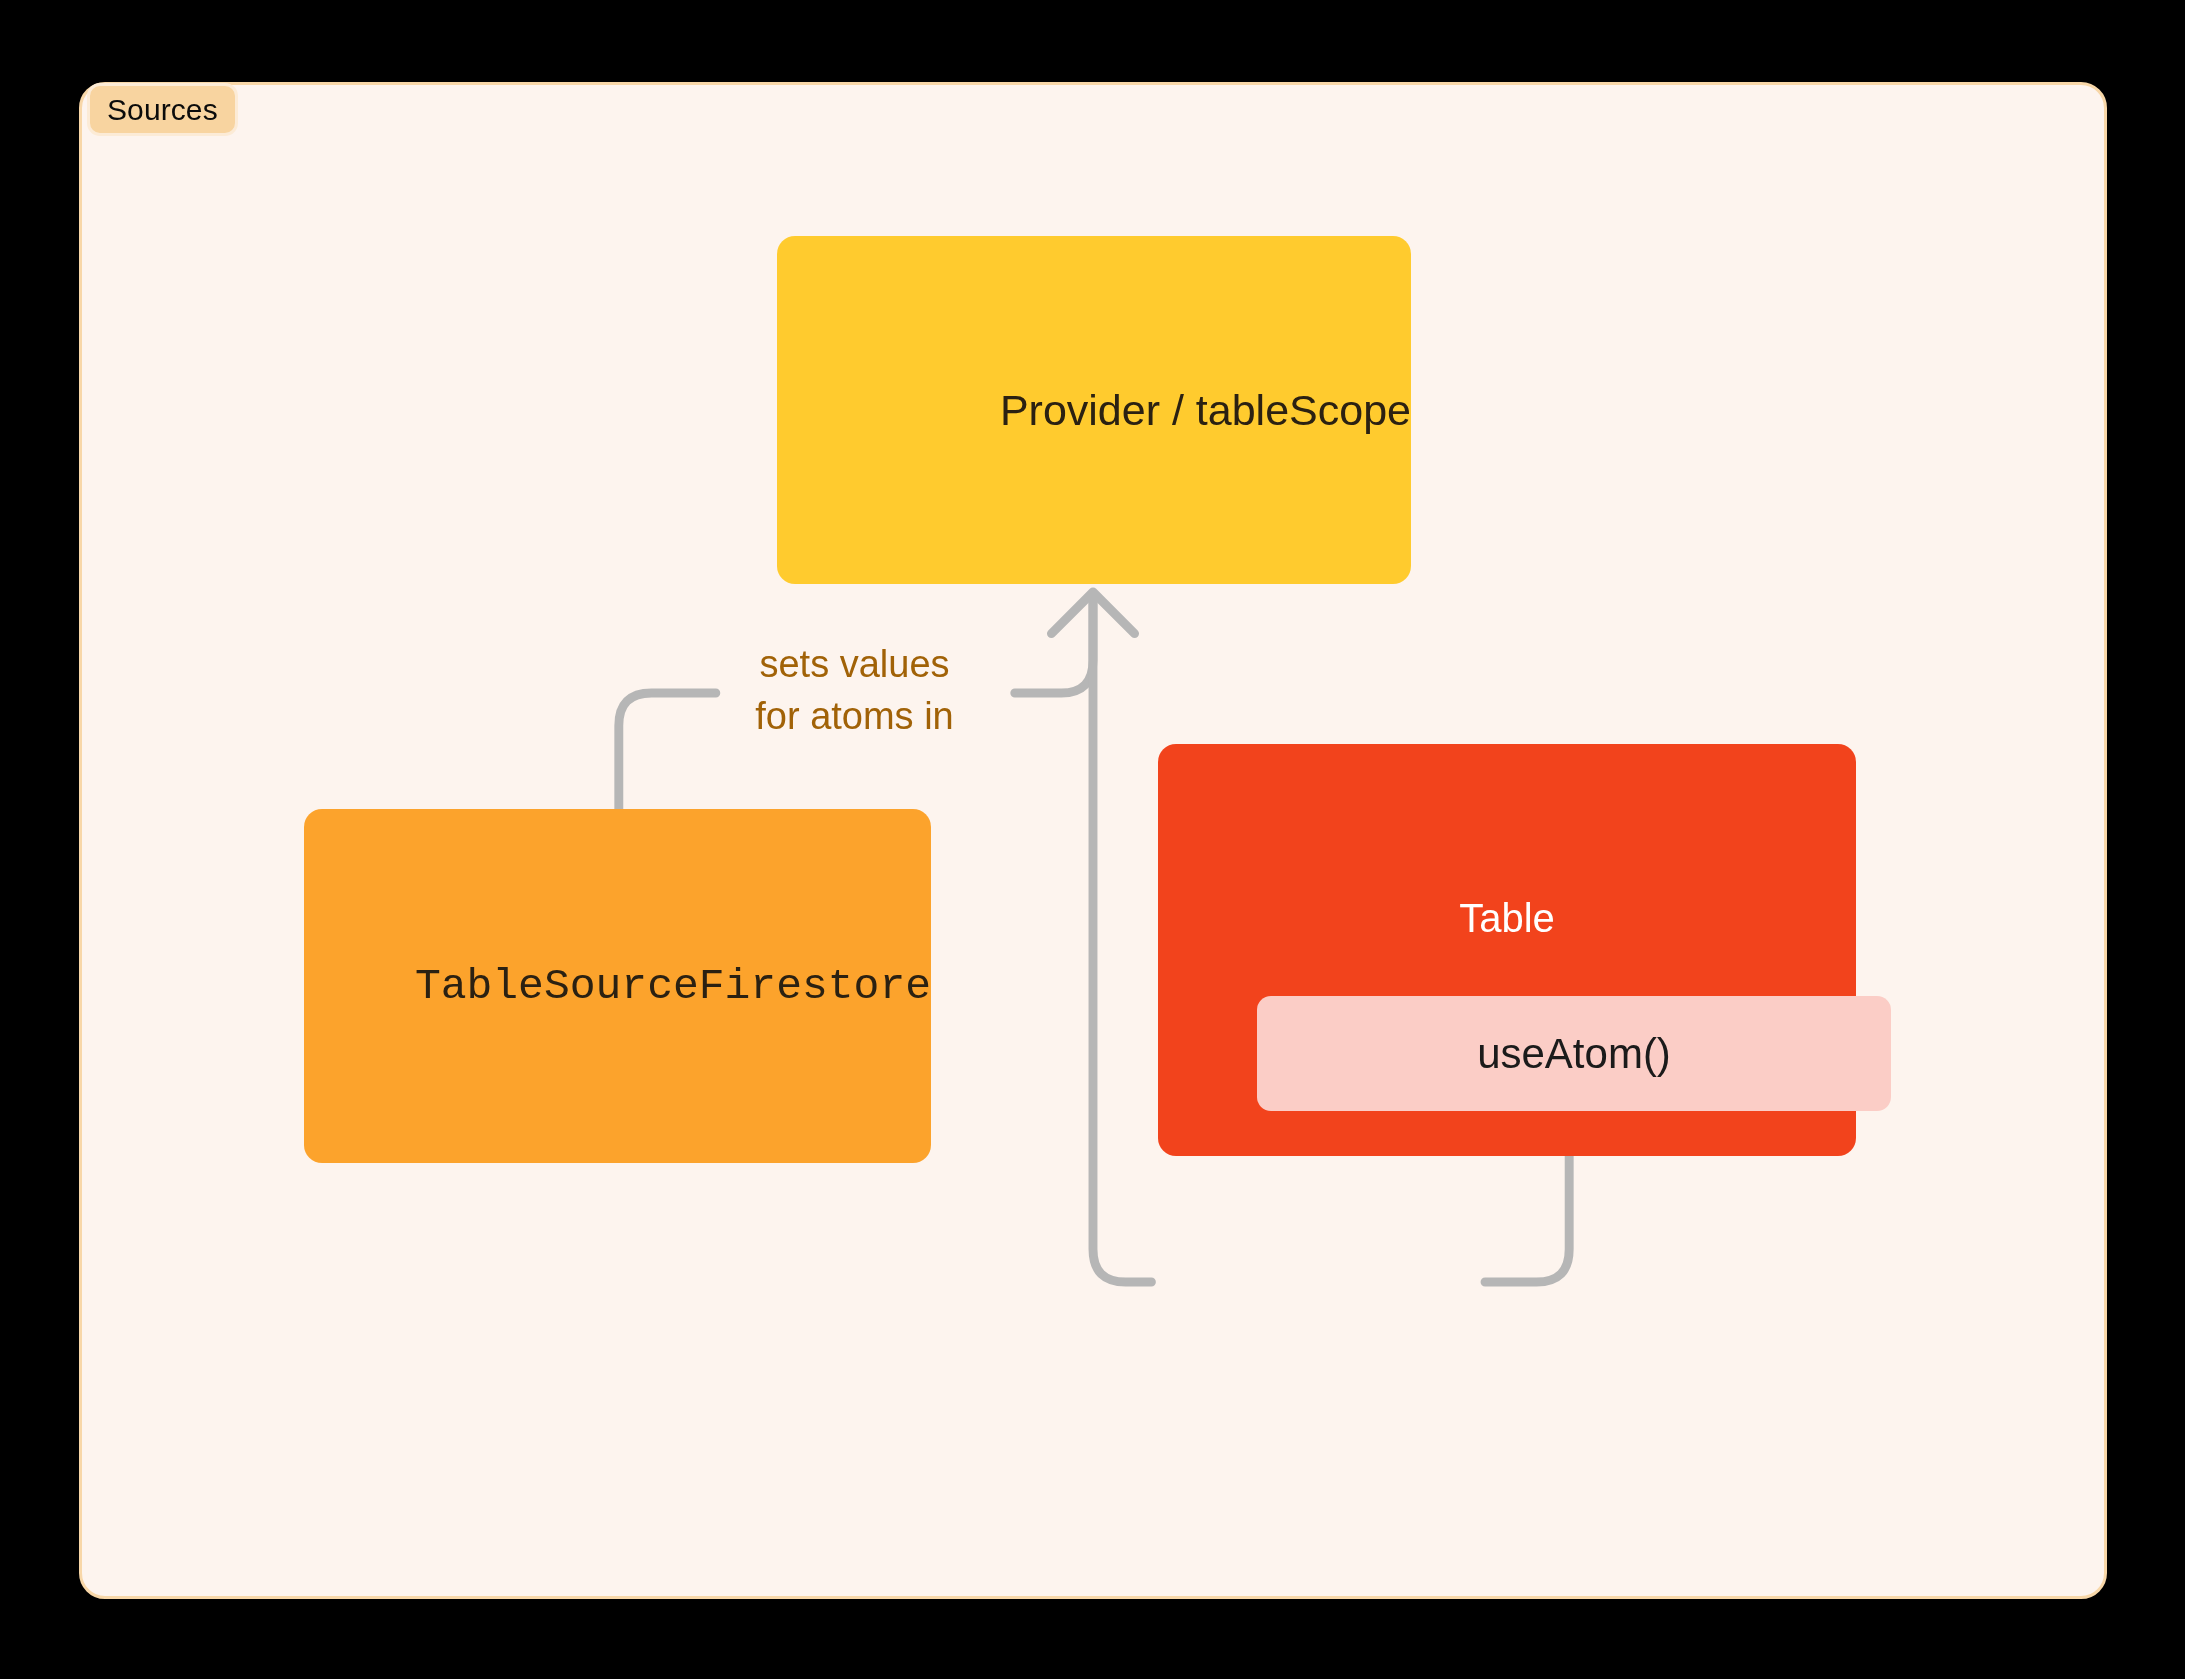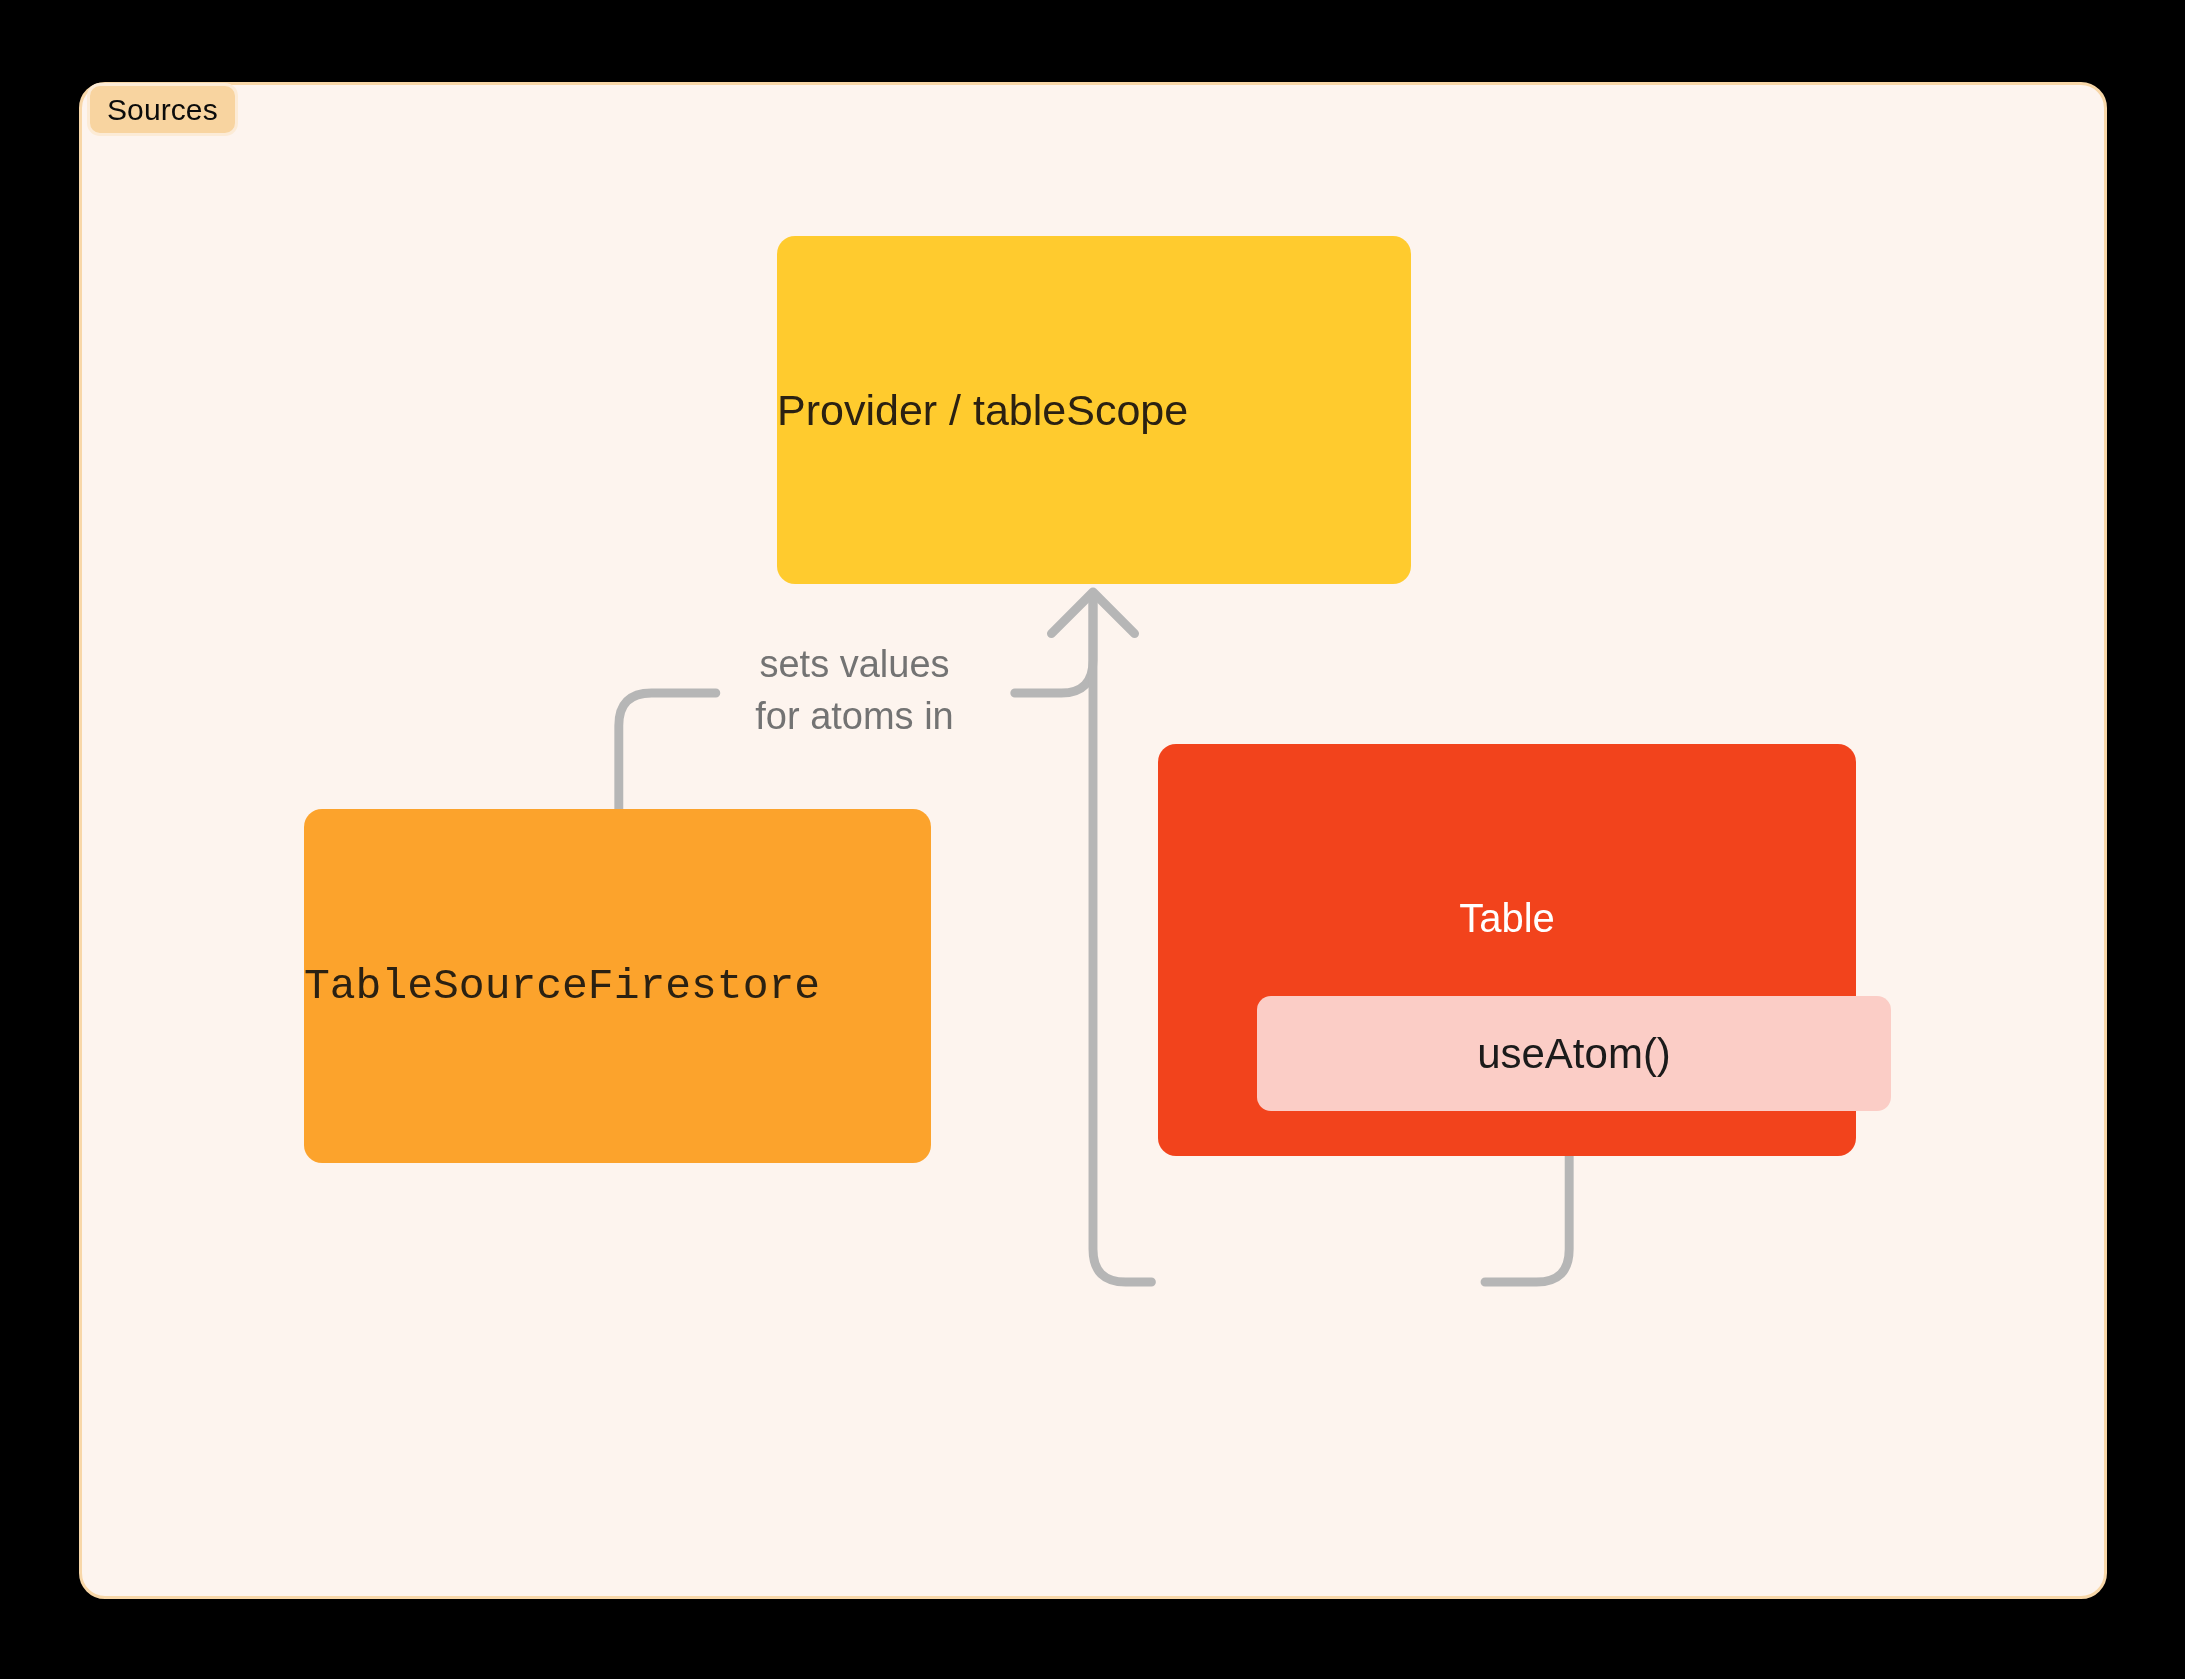--- a/index.html
+++ b/index.html
@@ -63,21 +63,21 @@
     pointer-events: none;
   }
 
   
   .node {
     position: absolute;
     border-radius: 18px;
     box-sizing: border-box;
     display: flex;
     align-items: center;
-    justify-content: flex-start;
+    justify-content: flex-end;
   }
 
   #node-provider {
     left: 777px;
     top: 236px;
     width: 634px;
     height: 348px;
     background: #FFCB2E;
   }
   #node-provider .node-label {
@@ -130,21 +130,21 @@
   }
   #node-useatom .node-label {
     font-size: 42px;
     color: #1b1b1b;
   }
 
   
   .edge-label {
     position: absolute;
     font-size: 38px;
-    color: #737373;
+    color: #a16207;
     line-height: 1.37;
     text-align: center;
     white-space: nowrap;
   }
   #edge-label-sets {
     left: 721px;
     top: 638px;
     width: 267px;
   }
   #edge-label-uses {

